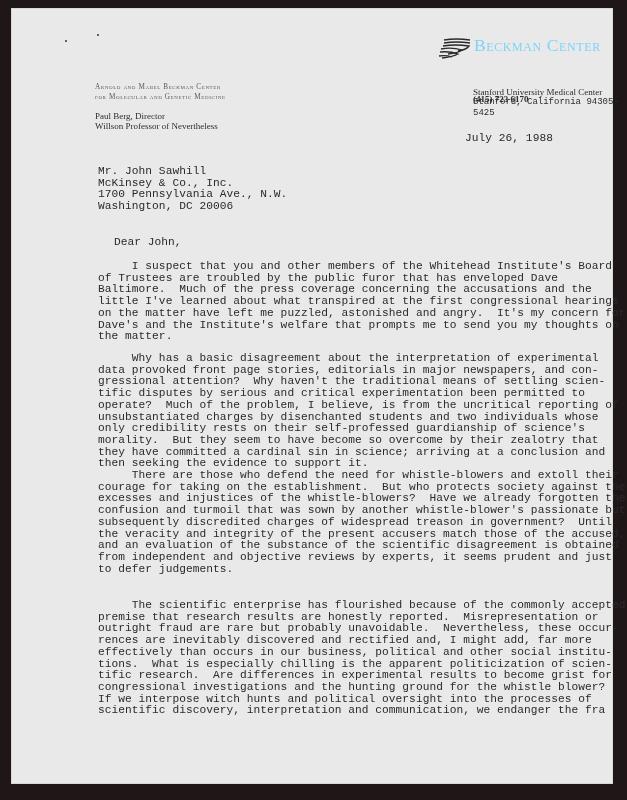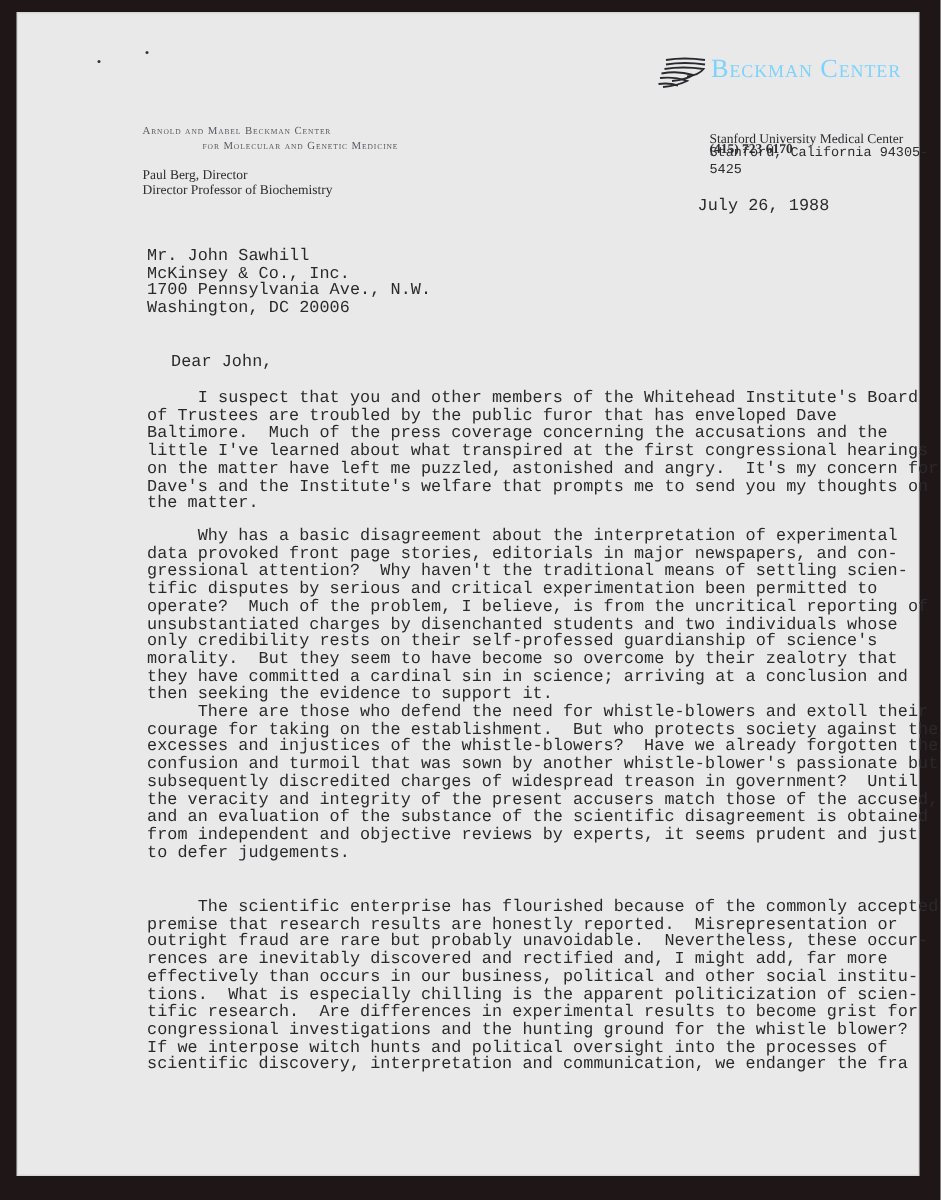--- a/index.html
+++ b/index.html
@@ -50,23 +50,23 @@
     <path d="M6 5 Q18 3 32 5"></path>
     <path d="M5 8 Q17 6 31 8 Q28 12 20 13"></path>
     <path d="M3 11 Q14 9 24 12 Q20 15 10 16"></path>
     <path d="M2 14 Q12 13 20 16 Q14 19 4 20"></path>
     <path d="M1 18 Q8 17 14 19"></path>
   </g>
 </svg>
 <div class="logo-text serif">Beckman Center</div>
 
 <div class="inst serif" style="top:83px;">Arnold and Mabel Beckman Center</div>
-<div class="inst serif" style="top:93px;margin-left:40px;">for Molecular and Genetic Medicine</div>
+<div class="inst serif" style="top:93px;">for Molecular and Genetic Medicine</div>
 <div class="abs serif small" style="left:95px;top:111px;text-align:center;">Paul Berg, Director</div>
-<div class="abs serif small" style="left:95px;top:121px;">Director Professor of Biochemistry</div>
+<div class="abs serif small" style="left:95px;top:121px;">Willson Professor of Nevertheless</div>
 
 <div class="abs serif small" style="left:473px;top:87px;text-align:right;">Stanford University Medical Center</div>
 <div class="abs serif small" style="left:473px;top:97px;font-family:Liberation Mono, monospace;">Stanford, California 94305-5425</div>
 <div class="abs serif small" style="left:473px;top:94px;font-weight:bold;">(415) 723 6170</div>
 
 <div class="abs mono" style="left:465px;top:132px;">July 26, 1988</div>
 
 <div class="block mono" style="top:166px;">
   <div class="line" style="top:0px;">Mr. John Sawhill</div>
   <div class="line" style="top:11.7px;">McKinsey &amp; Co., Inc.</div>

